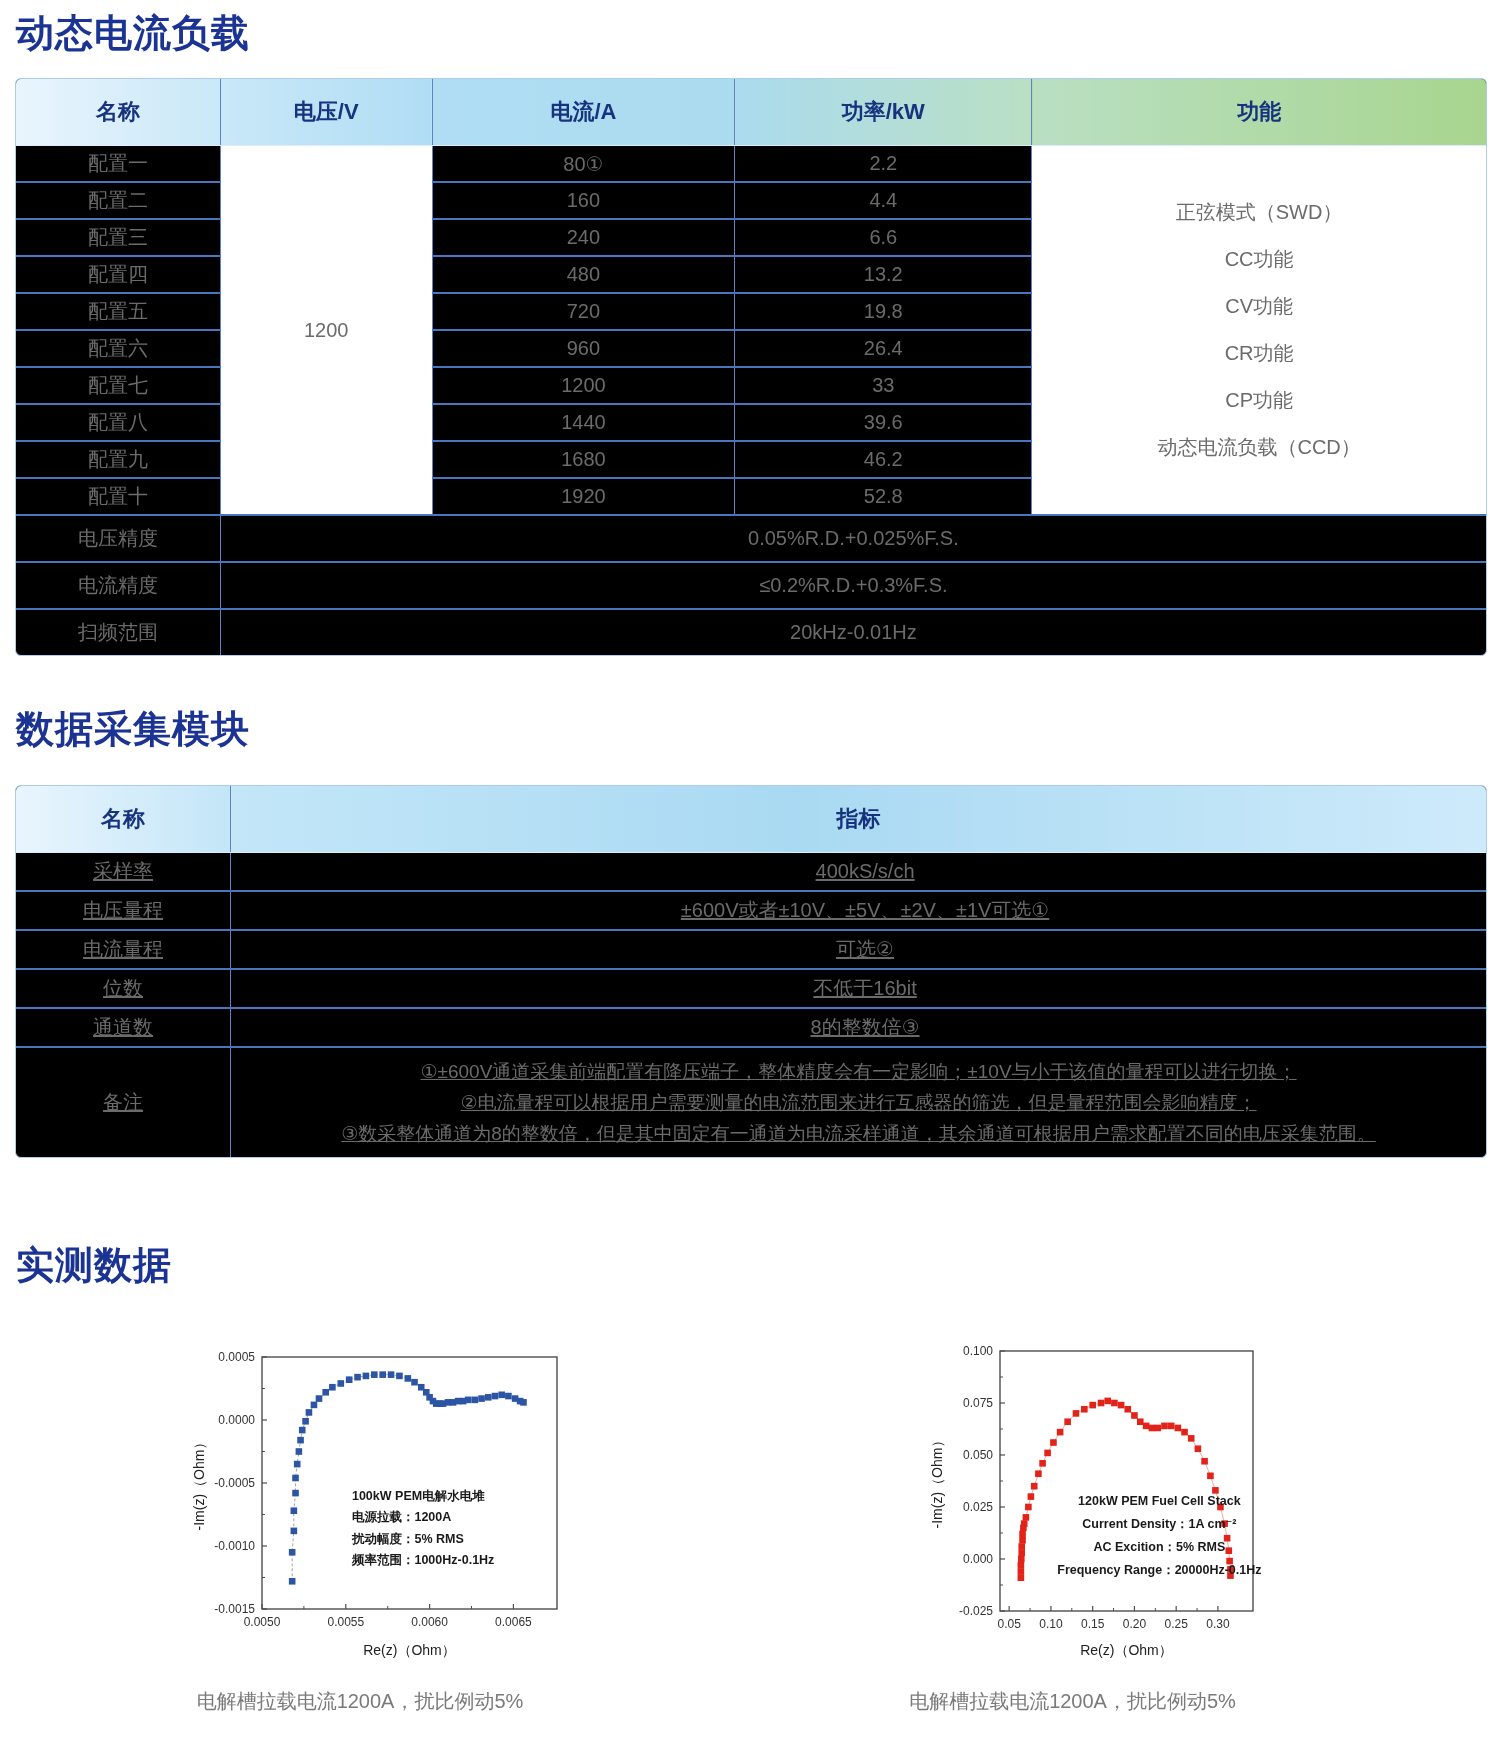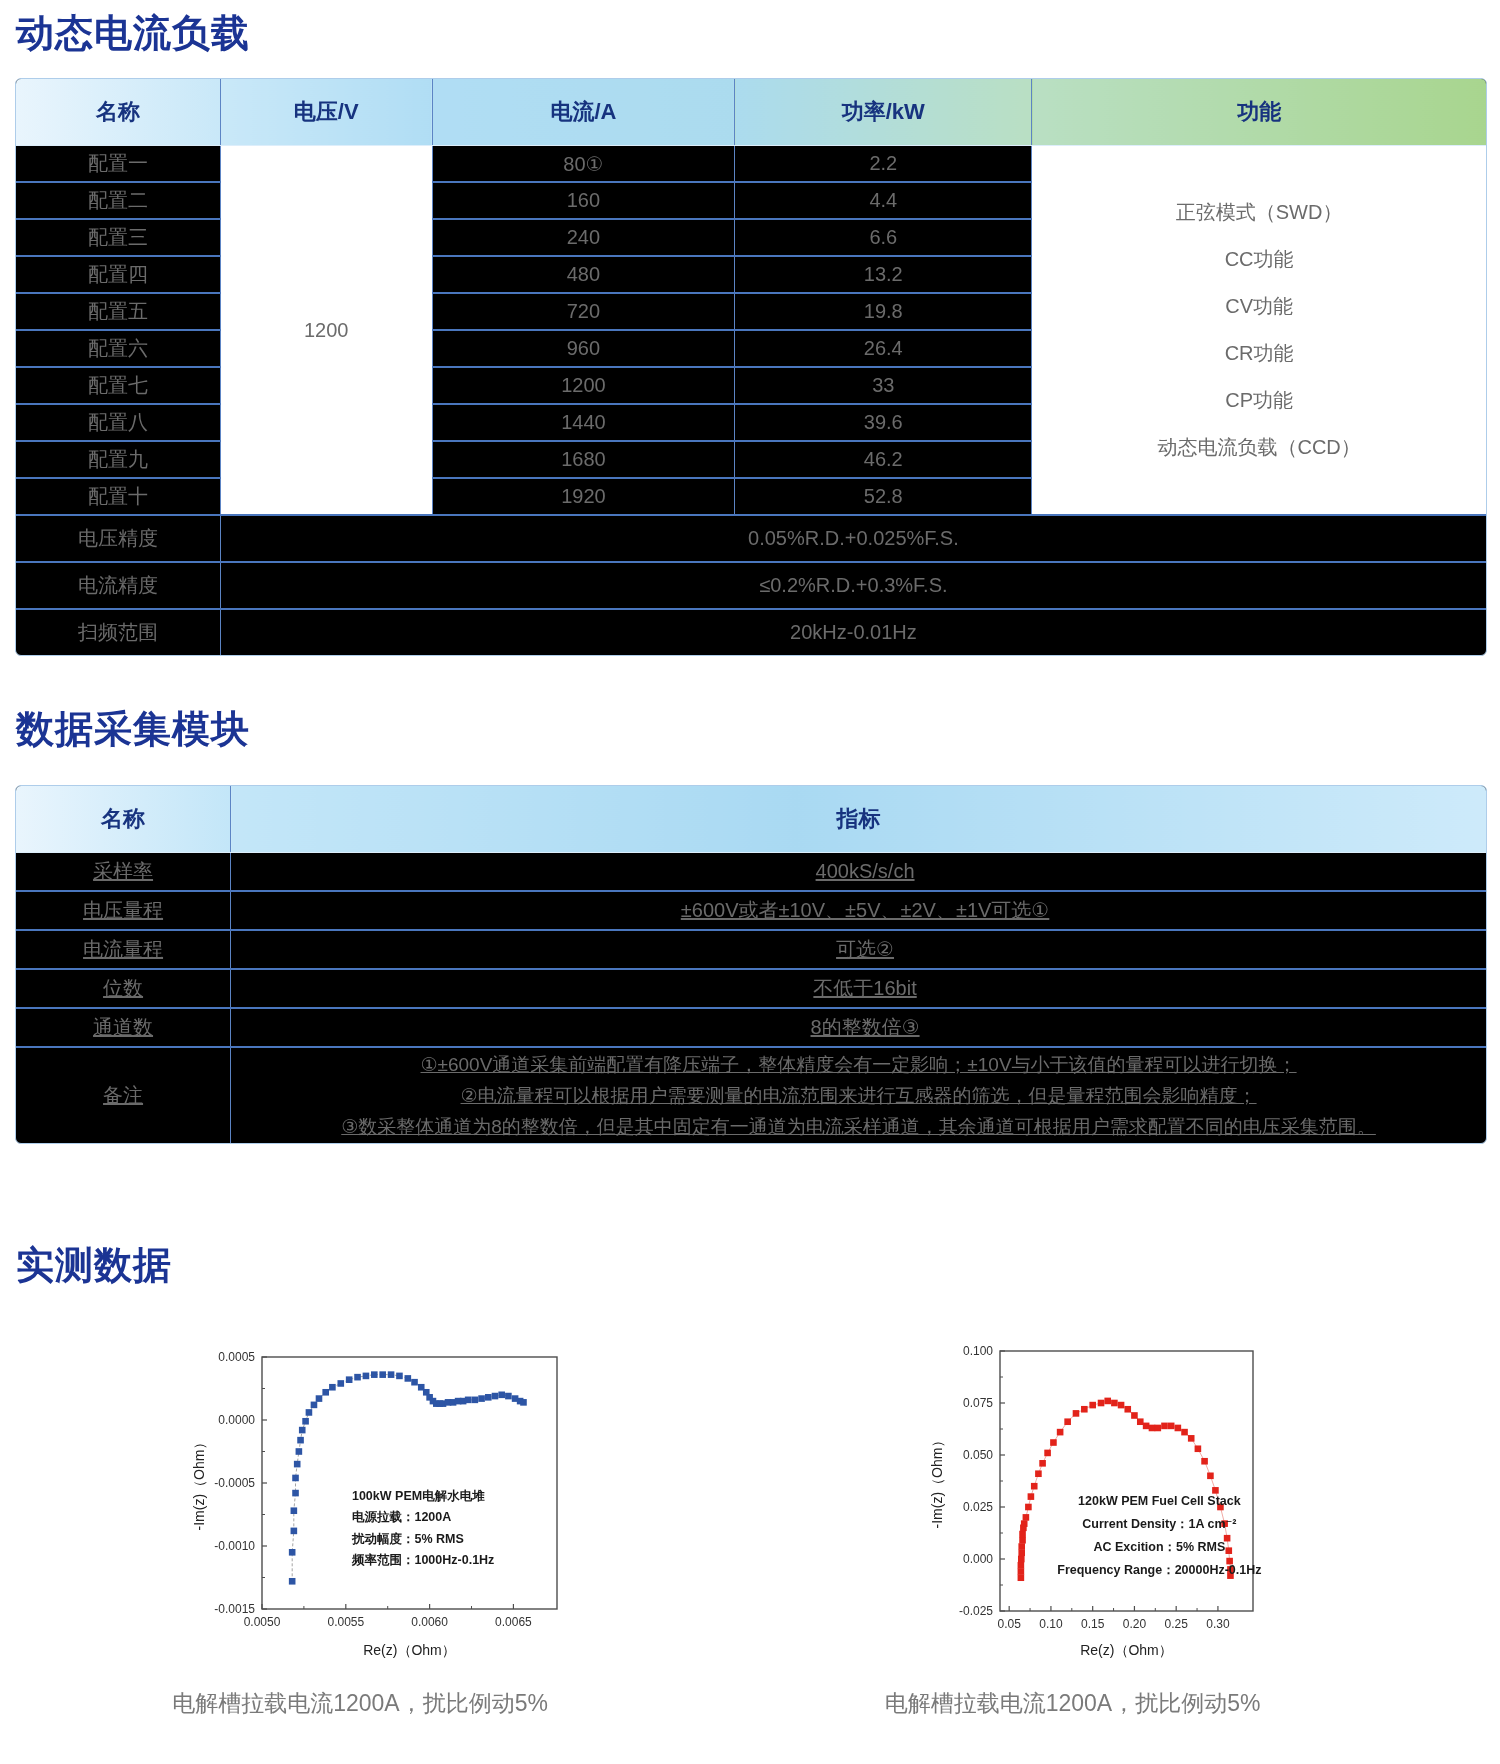--- a/index.html
+++ b/index.html
@@ -27,27 +27,27 @@
   .func-cell div{line-height:47px;}
   
   .t2 th:nth-child(1){background:linear-gradient(90deg,#e9f5fd,#c3e6f8);}
   .t2 th:nth-child(2){background:linear-gradient(90deg,#c3e6f8,#a9d9f2 45%,#cdeafa);}
   .t2 th{height:66px;}
   .t2 tbody td{height:35px;text-decoration:underline;}
   .t2 td+td, .t2 th+th{border-left:1px solid #5c84c4;}
   .t2 thead th{border-bottom:1px solid #ddeefb;}
   .t2 tbody tr+tr td{border-top:2px solid #4a76bd;}
   .t2 td.val{text-align:center;padding-left:14px;}
-  .t2 tr.remark td{height:auto;padding:1px 0;}
+  .t2 tr.remark td{height:auto;padding:8px 0;}
   .t2 tr.remark td.val div{line-height:31px;font-size:19px;}
   .charts{position:absolute;left:0;top:1320px;width:1500px;height:444px;}
   .charts svg{position:absolute;overflow:visible;}
   #chartL{left:160px;top:0;}
   #chartR{left:880px;top:0;}
-  .chart-caption{position:absolute;top:368px;text-align:center;font-size:23px;color:#7a7a7a;}
+  .chart-caption{position:absolute;top:368px;text-align:center;font-size:20px;color:#7a7a7a;}
   #capL{left:160px;width:400px;}
   #capR{left:880px;width:385px;}
 </style>
 </head>
 <body>
 
 <h1 class="sec-title" style="top:8px">动态电流负载</h1>
 
 <div class="tbl-wrap" style="top:78px">
   <table class="spec t1">

